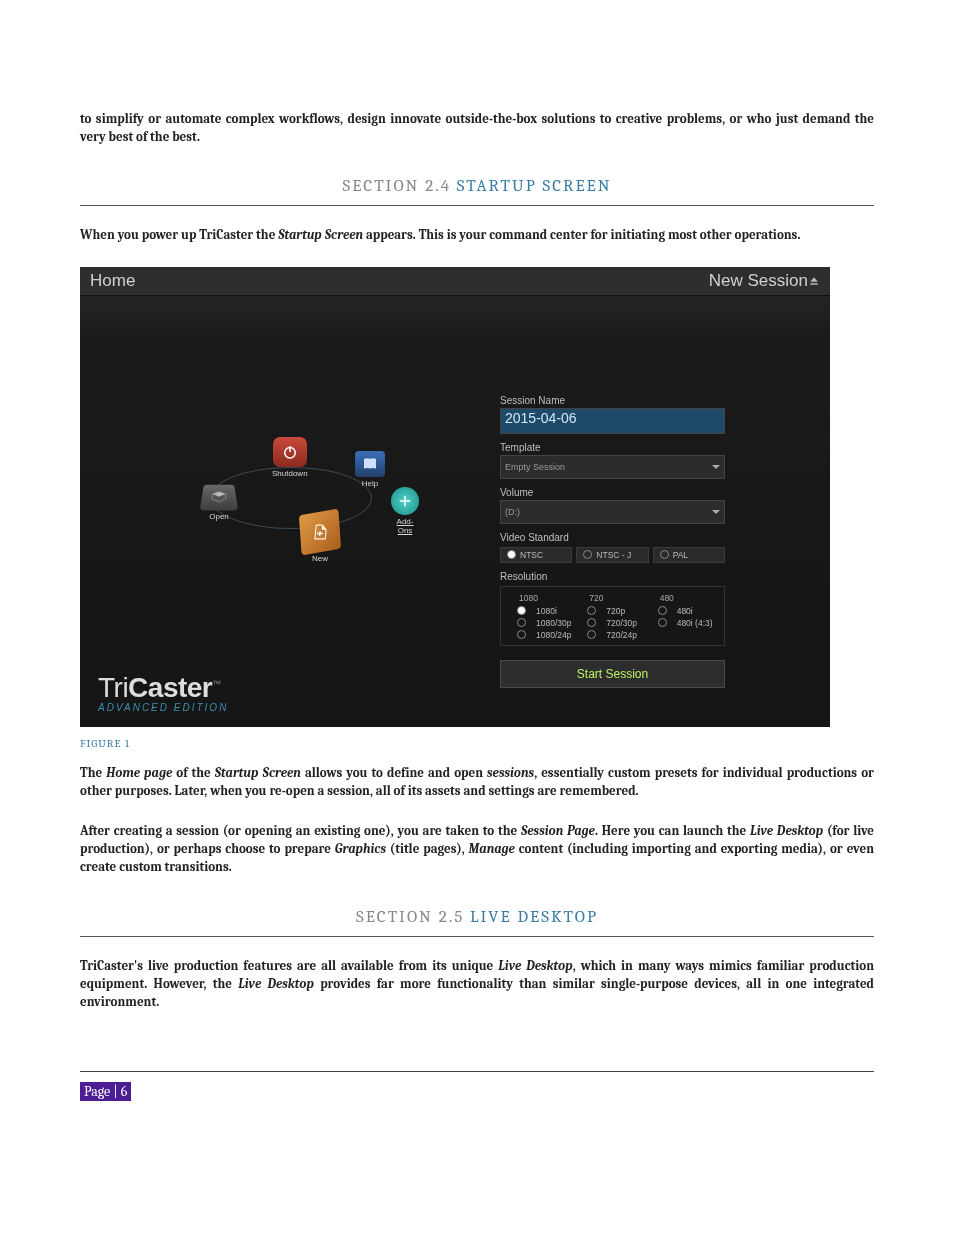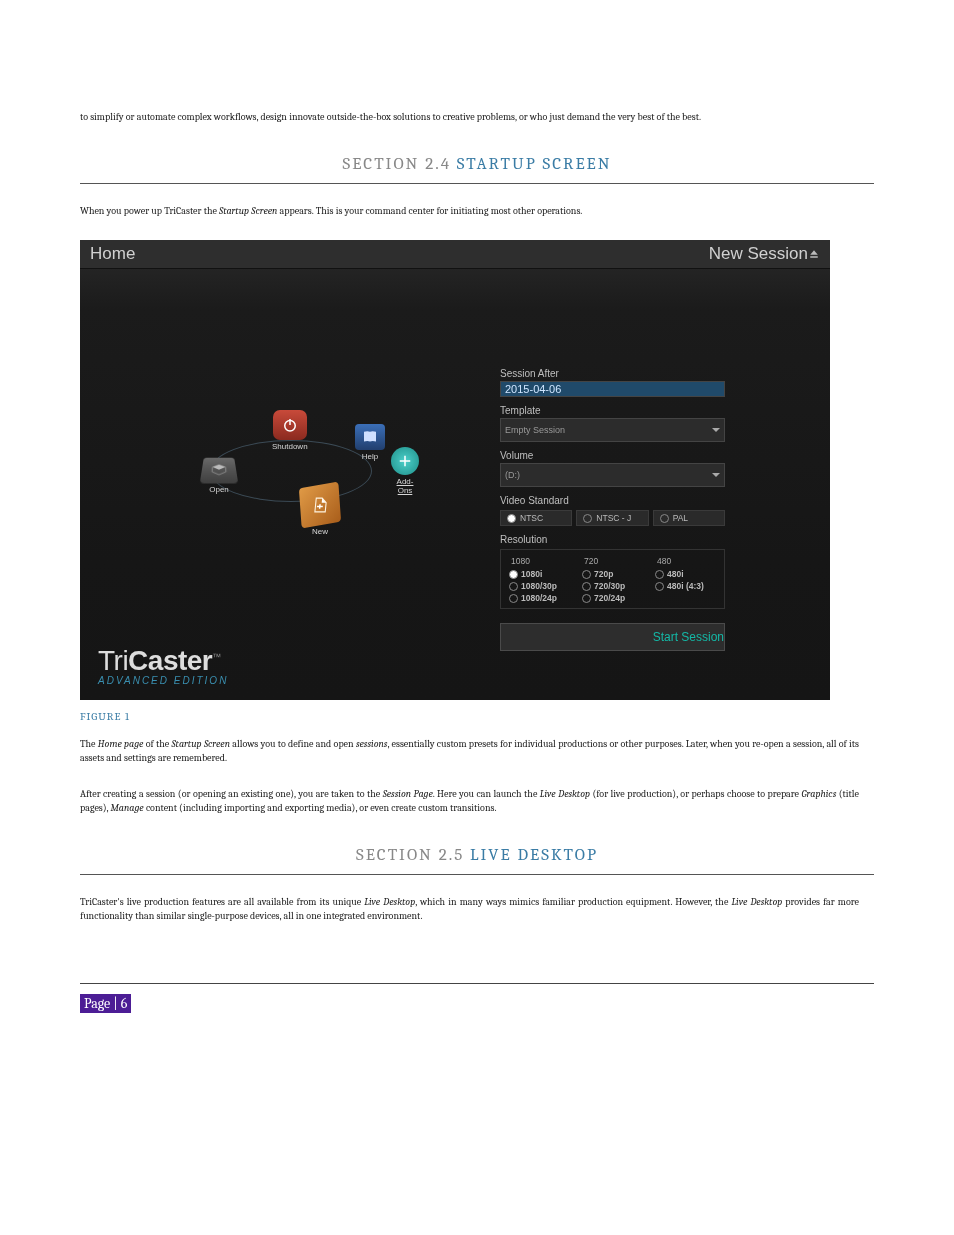--- a/index.html
+++ b/index.html
@@ -7,24 +7,25 @@
     padding: 0;
     font-family: Cambria, Georgia, 'Times New Roman', serif;
     background: #fff;
     color: #222;
     width: 954px;
   }
   .page {
     padding: 110px 80px 60px 80px;
   }
   .body-text {
-    font-size: 10px;
+    font-size: 13px;
     line-height: 1.4;
     text-align: justify;
-    margin: 0 15px 22px 0;
+    margin: 0 0 22px 0;
+    font-weight: bold;
   }
   .section-heading {
     text-align: center;
     font-size: 17px;
     letter-spacing: 2px;
     color: #888;
     font-weight: 400;
     margin: 30px 0 6px 0;
     padding-bottom: 4px;
   }
@@ -103,21 +104,21 @@
     width: 32px; height: 32px;
     border-radius: 6px;
     margin: 0 auto 2px auto;
     display:flex; align-items:center; justify-content:center;
   }
   .node .icon svg { width:18px; height:18px; display:block; }
   .n-shutdown { left:112px; top:0; }
   .n-shutdown .icon { width:34px; height:30px; background:linear-gradient(#c84a3a,#8b2a1f); border-radius:7px;}
   .n-help { left:195px; top:14px; }
   .n-help .icon { width:30px; height:26px; background:linear-gradient(#3b6fb8,#213f6e); border-radius:4px;}
-  .n-addons { left:230px; top:37px;text-decoration:underline; }
+  .n-addons { left:230px; top:50px;text-decoration:underline; }
   .n-addons .icon { width:28px; height:28px; background:radial-gradient(#4ccfc9,#1e8f89); border-radius:50%;}
   .n-new { left:140px; top:75px; }
   .n-new .icon { width:40px; height:40px; background:linear-gradient(135deg,#e09a46,#a95e1b); transform:rotate(-10deg) skewX(-6deg); border-radius:4px;}
   .n-open { left:42px; top:45px; }
   .n-open .icon { width:34px; height:28px; background:linear-gradient(#6a6a6a,#3f3f3f); border-radius:4px; transform:perspective(50px) rotateX(25deg);}
 
   .logo {
     position: absolute;
     left: 18px; bottom: 14px;
     color: #ddd;
@@ -131,22 +132,22 @@
     position: absolute;
     right: 105px; top: 120px;
     width: 225px;
     color: #c0c0c0;
   }
   .f-label { font-size: 10px; color:#bfbfbf; margin-top:8px; }
   .f-input {
     background:#2c2c2c;
     border:1px solid #444;
     width:100%;
-    height:16px;
-    font-size:11px;
+    height:26px;
+    font-size:14px;
     color:#aacfff;
     padding:1px 4px;
     box-sizing:border-box;
     margin-top:2px;
   }
   .f-input.sel { background:#204a6a; color:#cfe6ff; }
   .f-select {
     background:#2c2c2c;
     border:1px solid #444;
     width:100%;
@@ -162,33 +163,33 @@
   .radio-row { display:flex; gap:4px; margin-top:4px; }
   .radio {
     flex:1;
     background:#2a2a2a; border:1px solid #3a3a3a;
     height:14px; font-size:8.5px; color:#bbb;
     display:flex; align-items:center; gap:4px; padding-left:6px;
   }
   .radio .dot { width:7px;height:7px;border-radius:50%;border:1px solid #888;display:inline-block;}
   .radio.on .dot { background:#fff; }
   .res-panel { border:1px solid #333; padding:4px; margin-top:4px; }
-  .res-grid { display:flex; gap:4px; }
+  .res-grid { display:flex; gap:4px;margin-left:8px; }
   .res-col { flex:1; }
   .res-col .hdr { font-size:8.5px; color:#aaa; text-align:left; padding:2px 6px; }
-  .res-col .opt { font-size:8.5px; color:#bbb; display:flex; align-items:center; gap:3px; padding:1px 4px;font-weight:bold;}
+  .res-col .opt { font-size:8.5px; color:#bbb; display:flex; align-items:center; gap:10px; padding:1px 4px;}
   .res-col .opt .dot { width:7px;height:7px;border-radius:50%;border:1px solid #888;}
   .res-col .opt.on .dot { background:#fff; }
   .start-btn {
     margin-top:14px;
     background:#2d2d2d;
     border:1px solid #4a4a4a;
-    text-align:right;
+    text-align:center;
     font-size:12px;
-    color:#14b8a6;
+    color:#bef264;
     padding:6px 0;
   }
 </style>
 </head>
 <body>
 
 <div class="page">
 
   <p class="body-text">to simplify or automate complex workflows, design innovate outside-the-box solutions to creative problems, or who just demand the very best of the best.</p>
 
@@ -270,21 +271,21 @@
       </div>
     </div>
 
     <div class="logo">
       <div class="t1"><span>Tri</span><b>Caster</b><span class="tm">™</span></div>
       <div class="t2">ADVANCED EDITION</div>
     </div>
 
     <div class="form">
 
-      <div class="f-label">Session After</div>
+      <div class="f-label">Session Name</div>
       <div class="f-input sel">2015-04-06</div>
 
       <div class="f-label">Template</div>
       <div class="f-select">
         <span>Empty Session</span>
           <span class="caret"></span>
       </div>
 
       <div class="f-label">Volume</div>
       <div class="f-select">

